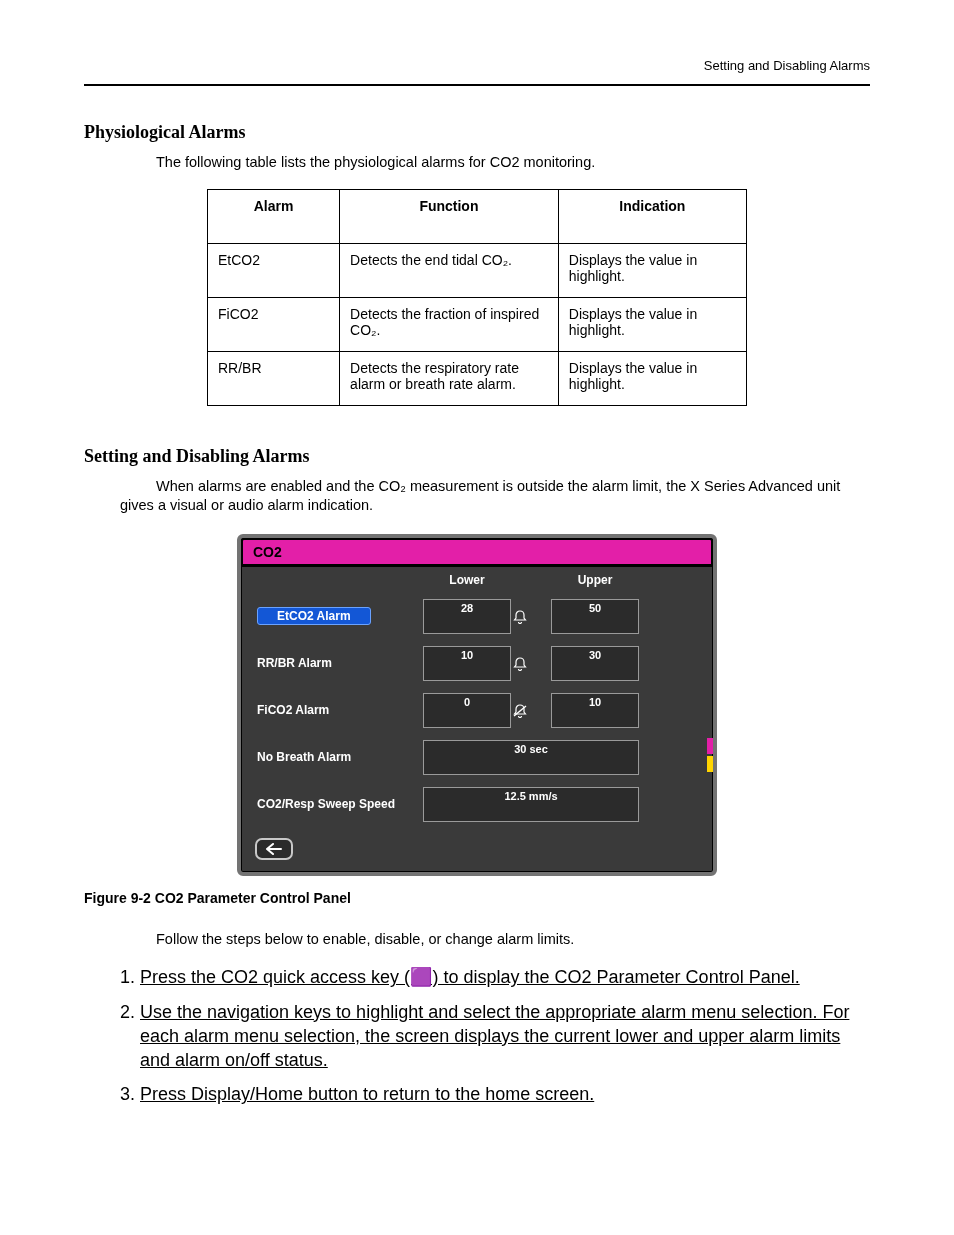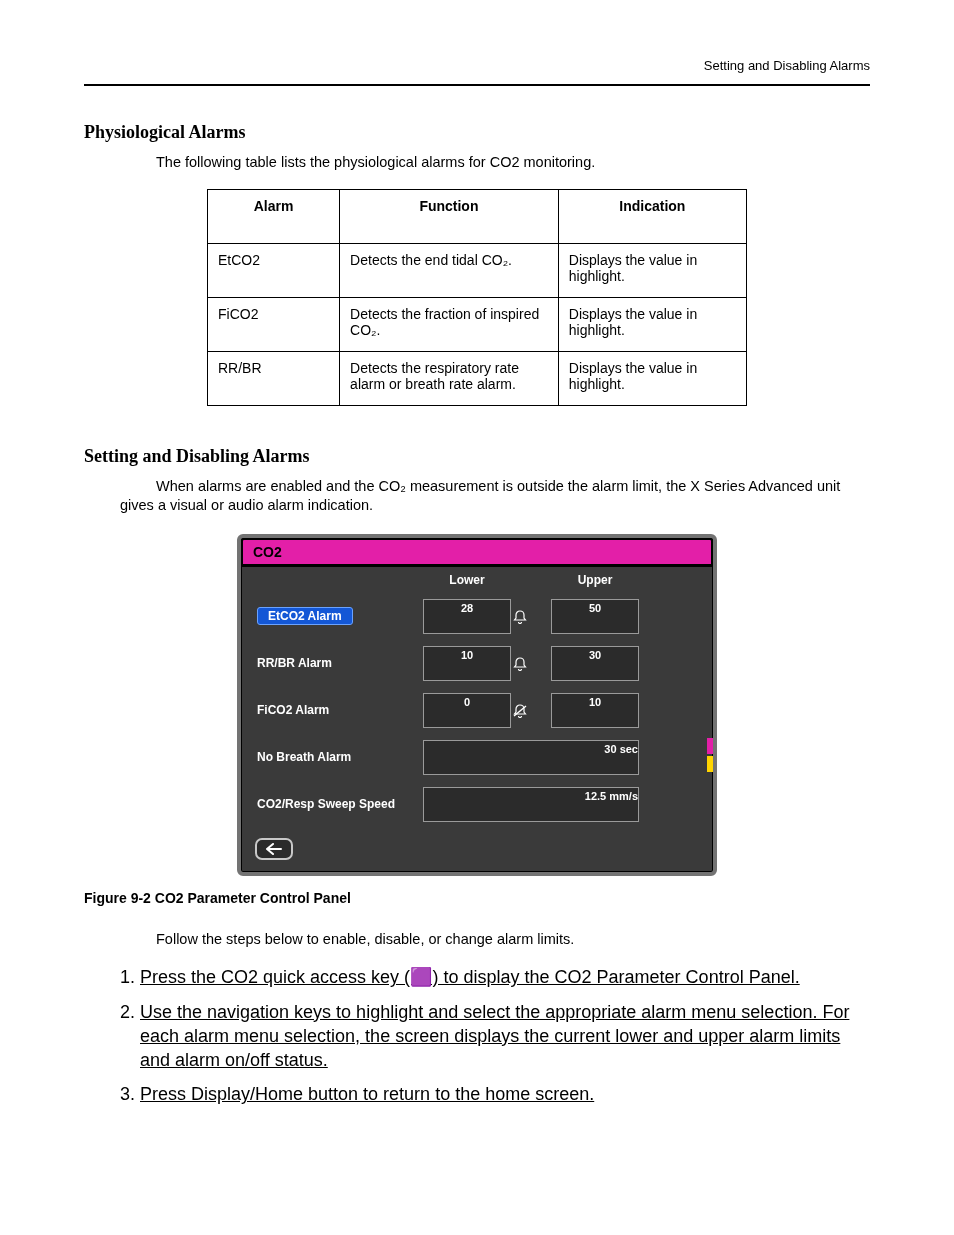--- a/index.html
+++ b/index.html
@@ -20,24 +20,24 @@
   table.alarm-tbl td.c2, table.alarm-tbl th.c2 { width: 234px; }
   table.alarm-tbl td.c3, table.alarm-tbl th.c3 { width: 200px; }
 
   .fig-wrap { width: 480px; margin: 18px auto 8px auto; }
   .device { width: 480px; background: #3a3a3a; border: 4px solid #737373; border-radius: 6px; box-shadow: 0 0 0 1px #000 inset; position: relative; }
   .dev-title { background: #e31fa8; color: #000; font-weight: bold; font-size: 14px; padding: 4px 10px; border: 2px solid #000; border-bottom: 3px solid #000; border-radius: 3px 3px 0 0; }
   .dev-body { padding: 6px 10px 50px 10px; color: #fff; font-size: 12px; font-weight: bold; }
   .dev-cols { display: grid; grid-template-columns: 172px 88px 40px 88px; align-items: center; row-gap: 12px; }
   .dev-head { text-align: center; font-size: 12px; }
   .pill { background: #2b2b2b; border: 1px solid #9a9a9a; border-radius: 0; height: 35px; line-height: 16px; text-align: center; font-size: 11px; color: #fff; }
-  .pill.single { grid-column: 2 / span 3; text-align: right; }
+  .pill.single { grid-column: 2 / span 3; }
   .bell { display: inline-block; width: 18px; text-align: center; }
   .bell svg { vertical-align: middle; }
-  .row-hi { background: #1357d6; border: 1px solid #6aa2ff; border-radius: 3px; padding: 1px 10px; display: inline-block; }
+  .row-hi { background: #1357d6; border: 1px solid #6aa2ff; border-radius: 3px; padding: 1px 19px; display: inline-block; }
   .row-lbl { padding-left: 6px; }
   .edge { position: absolute; right: 0; width: 6px; height: 16px; }
   .edge.pink { background: #e31fa8; top: 200px; }
   .edge.yellow { background: #ffd400; top: 218px; }
   .back-btn { position: absolute; left: 14px; bottom: 12px; width: 38px; height: 22px; border: 2px solid #c8c8c8; border-radius: 7px; background: #2b2b2b; display: flex; align-items: center; justify-content: center; }
   .back-btn svg { display: block; }
 
   .fig-caption { text-align: left; font-weight: bold; font-size: 14px; margin: 14px 0 24px 0; }
 
   ol.steps { list-style: decimal; margin-left: 56px; font-size: 18px; text-decoration: underline; }

